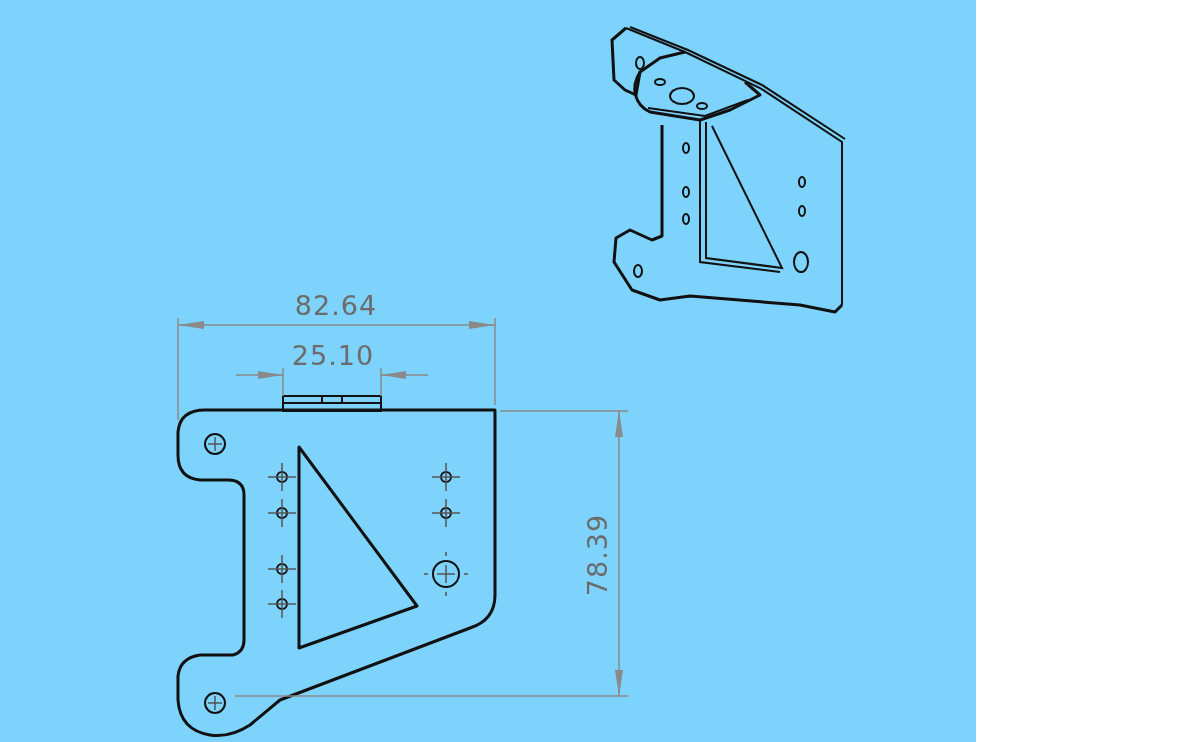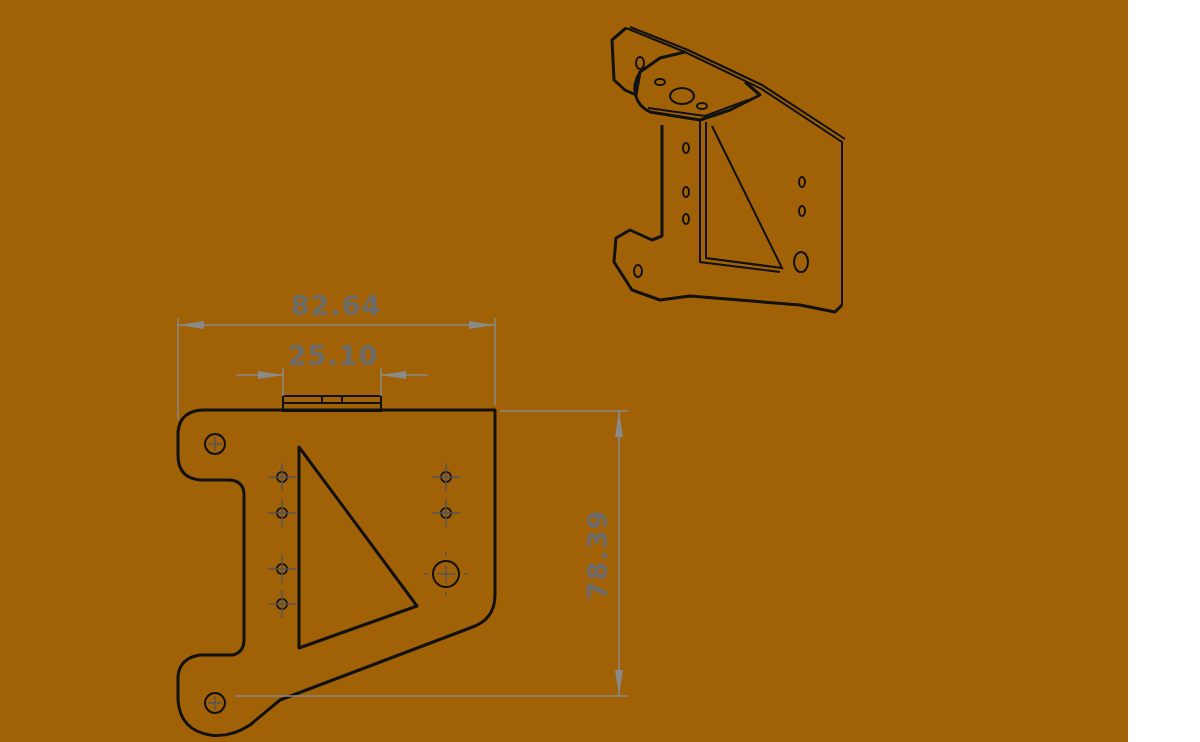--- a/index.html
+++ b/index.html
@@ -1,16 +1,16 @@
 <!DOCTYPE html>
 <html><head>
 <meta charset="utf-8">
 <style>
   html, body { margin:0; padding:0; background:#ffffff; }
-  #canvas { position:relative; width:1128px; height:742px; overflow:hidden; background:#a16207;font-weight:bold; }
+  #canvas { position:relative; width:976px; height:742px; overflow:hidden; background:#7dd3fc; }
   svg { position:absolute; left:0; top:0; }
   .dimtext { font-family:"DejaVu Sans", sans-serif; font-size:27px; fill:#6b6b6b; letter-spacing:1px; }
   .part { fill:none; stroke:#111111; stroke-width:3; stroke-linejoin:round; }
   .thin { fill:none; stroke:#111111; stroke-width:2; }
   .dim { fill:none; stroke:#8a8a8a; stroke-width:1.5; }
   .arrow { fill:#8a8a8a; }
   .cl { stroke:#555; stroke-width:1.5; }
 </style>
 </head>
 <body>

